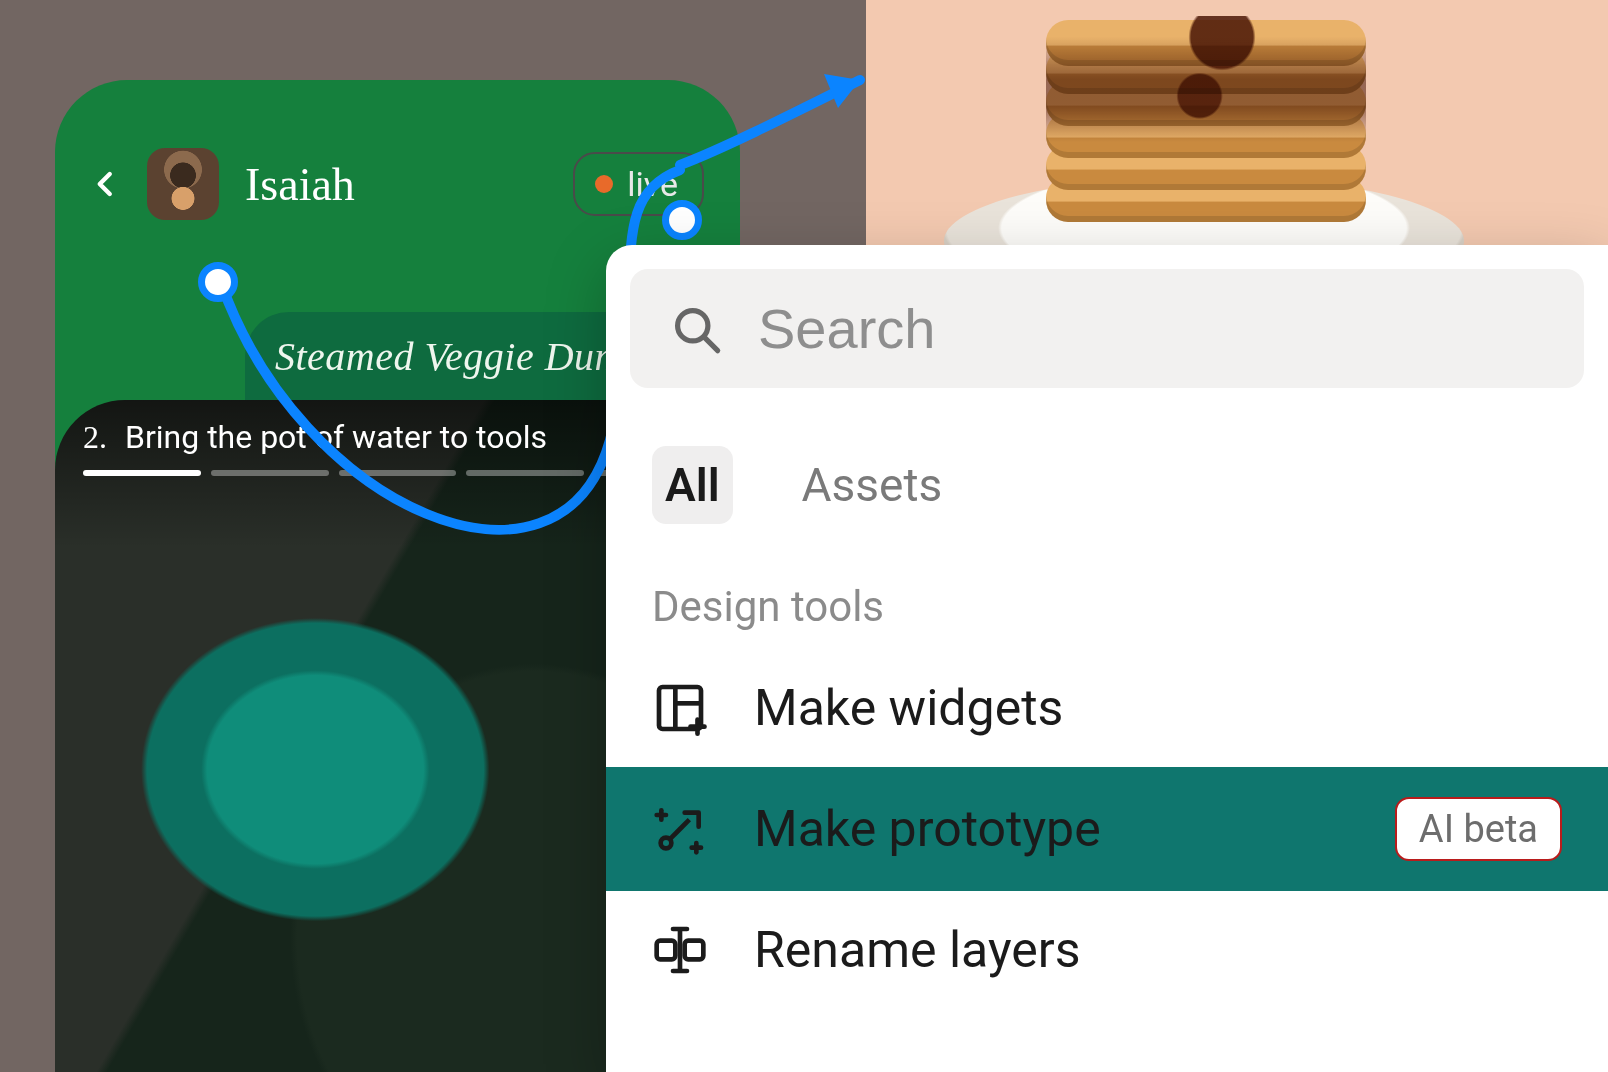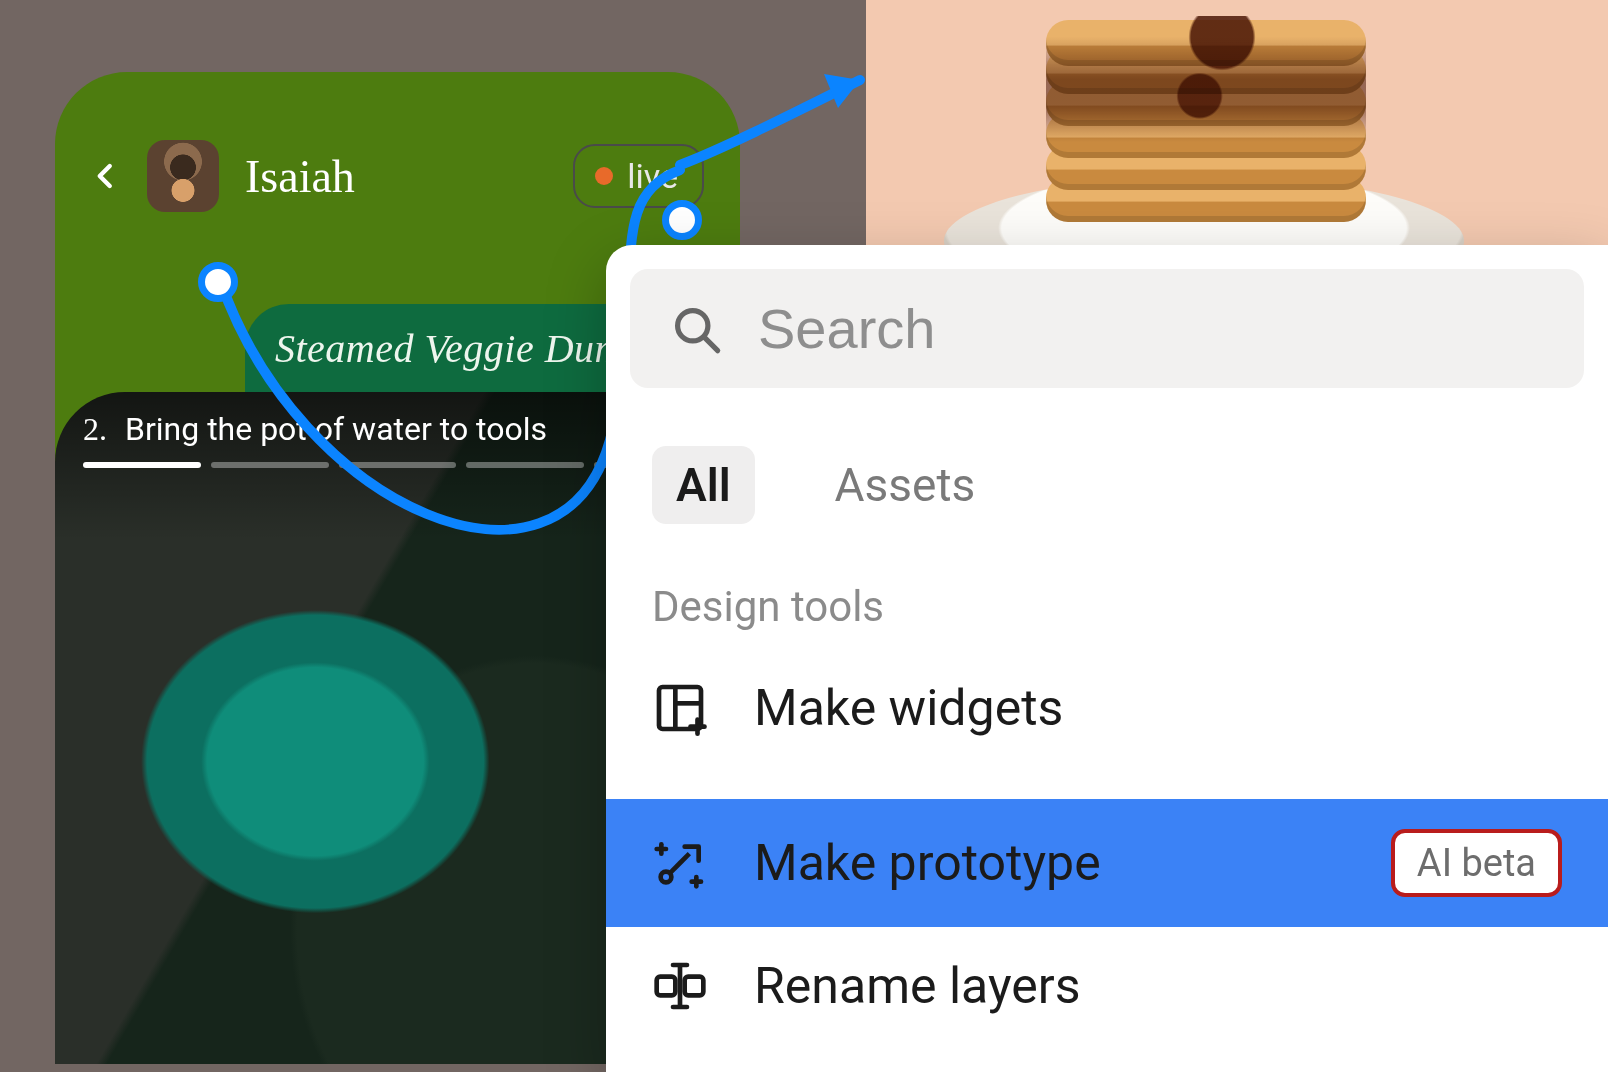--- a/index.html
+++ b/index.html
@@ -7,24 +7,24 @@
   body {
     background: #726662;
     font-family: -apple-system, BlinkMacSystemFont, "Segoe UI", Roboto, Helvetica, Arial, sans-serif;
     position: relative;
   }
 
   
   .phone {
     position: absolute;
     left: 55px;
-    top: 72px;
+    top: 80px;
     width: 685px;
     height: 992px;
-    background: #4d7c0f;
+    background: #15803d;
     border-radius: 72px 72px 0 0;
     overflow: hidden;
   }
   .phone-header {
     display: flex;
     align-items: center;
     gap: 26px;
     padding: 48px 36px 0 36px;
     height: 160px;
   }
@@ -208,21 +208,21 @@
 
   .tabs {
     display: flex;
     gap: 56px;
     padding: 58px 46px 34px 46px;
     font-size: 46px;
     color: #7a7a7a;
     align-items: center;
   }
   .tab {
-    padding: 12px 24px;
+    padding: 12px 13px;
     border-radius: 14px;
     cursor: pointer;
   }
   .tab.active {
     background: #efeeee;
     color: #1a1a1a;
     font-weight: 600;
   }
 
   .section-title {
@@ -234,27 +234,27 @@
   .tool-list { display: flex; flex-direction: column; }
   .tool-item {
     display: flex;
     align-items: center;
     gap: 46px;
     padding: 30px 46px;
     font-size: 50px;
     color: #1b1b1b;
     cursor: pointer;
   }
-  .tool-item.hover { background: #3b82f6; margin-top: 32px; }
+  .tool-item.hover { background: #0f766e; }
   .tool-icon {
     width: 56px; height: 56px; color: #1b1b1b; flex: 0 0 56px;
   }
   .tool-label { flex: 1; }
   .badge {
-    border: 4px solid #b91c1c;
+    border: 2px solid #b91c1c;
     border-radius: 14px;
     padding: 8px 22px;
     font-size: 38px;
     color: #6d6d6d;
     background: #fff;
   }
 </style>
 </head>
 <body>
 

